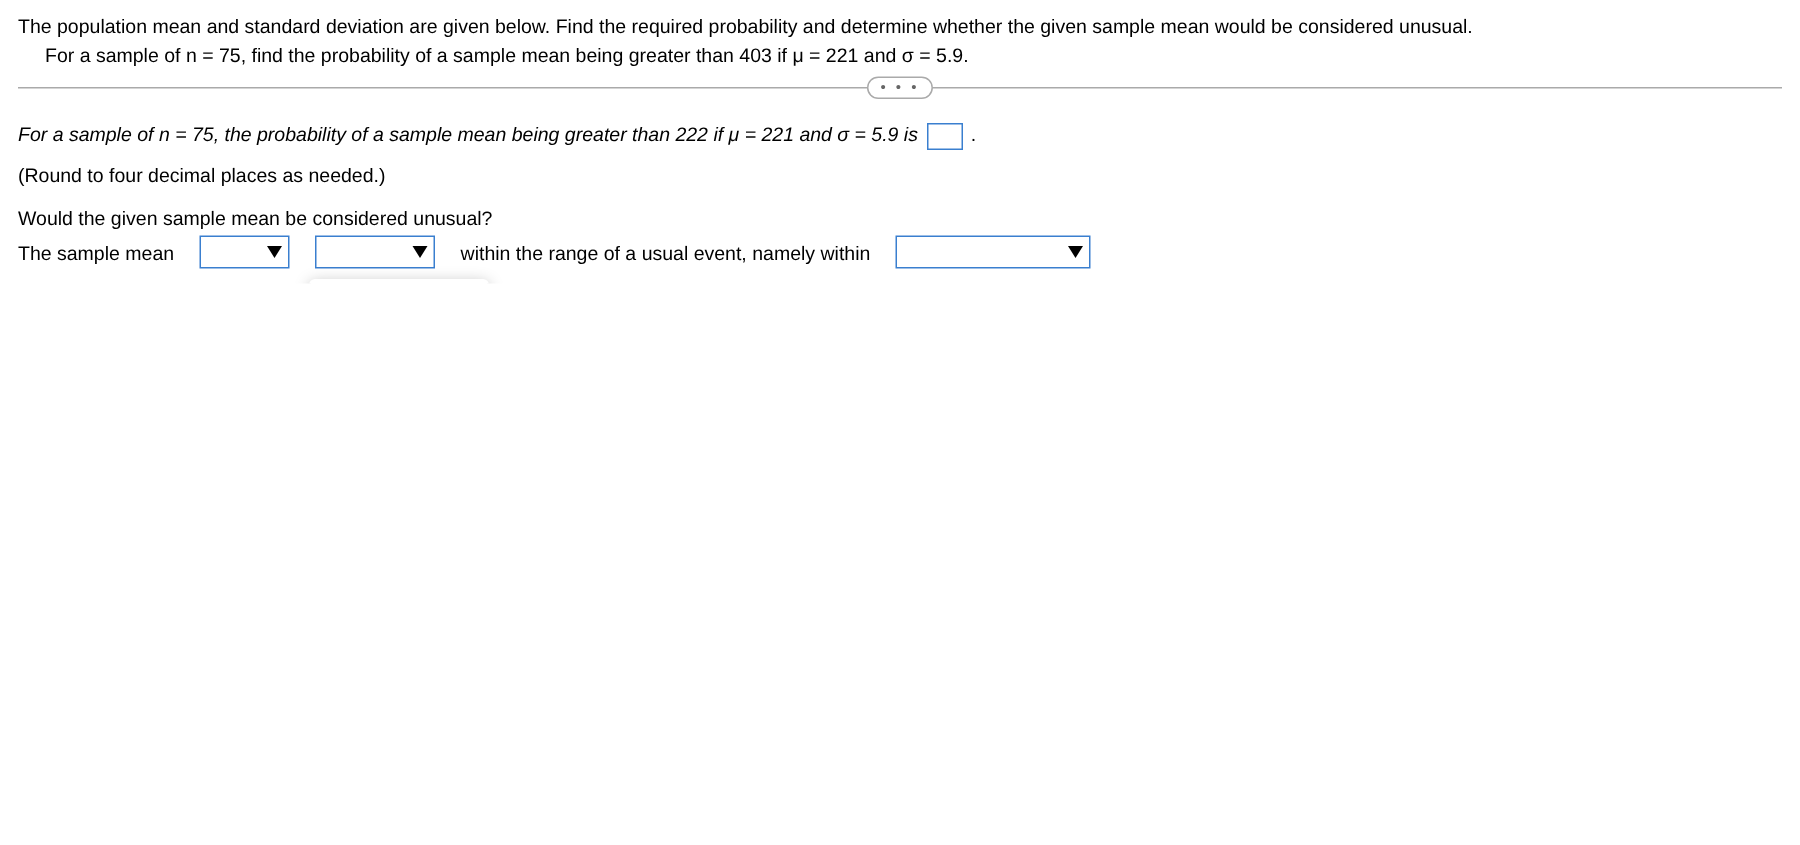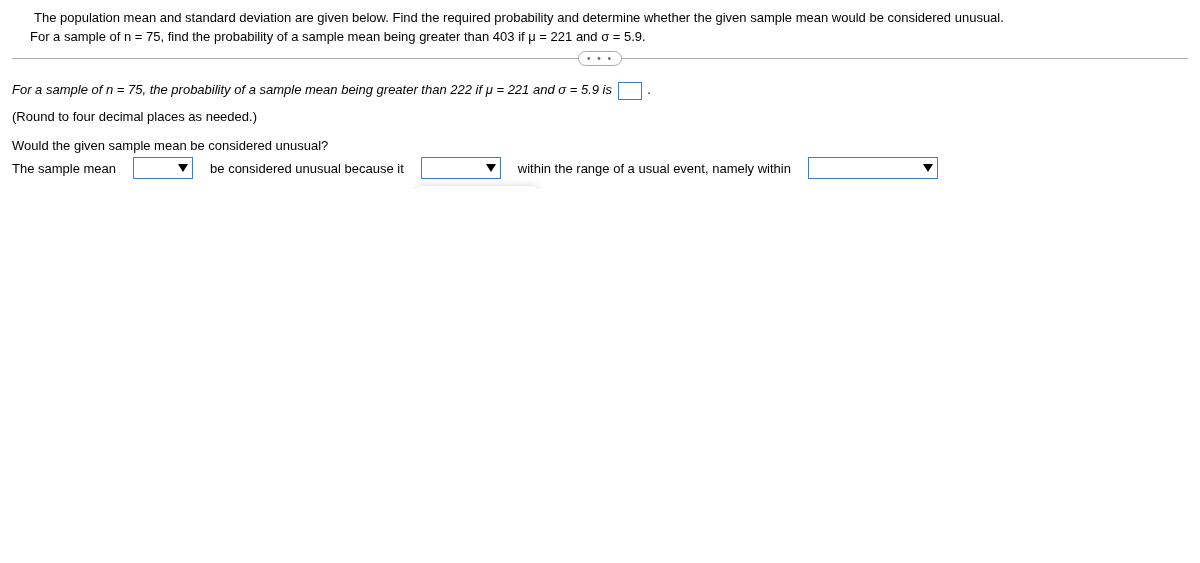--- a/index.html
+++ b/index.html
@@ -10,21 +10,20 @@
     body {
       font-family: Arial, Helvetica, sans-serif;
       font-size: 13px;
       color: #000;
       background: #fff;
       padding: 10px 12px;
       width: 1200px;
     }
     .question-top {
       margin-bottom: 4px;
-      margin-left: 22px;
     }
     .question-sub {
       margin-left: 18px;
       margin-bottom: 14px;
     }
     .divider {
       position: relative;
       border-top: 1px solid #aaa;
       margin: 10px 0 18px 0;
       height: 1px;
@@ -143,21 +142,20 @@
 </div>
 <div class="note">(Round to four decimal places as needed.)</div>
 
 <div class="question-mid">Would the given sample mean be considered unusual?</div>
 
 <div class="fill-line">
   <span>The sample mean</span>
   <span class="dropdown-box small">
     <span class="triangle"></span>
   </span>
-  <span>be considered unusual because it</span>
   <span class="dropdown-box medium">
     <span class="triangle"></span>
     <div class="dropdown-menu">
       <div class="dropdown-item selected blank"> </div>
       <div class="dropdown-item">does not lie</div>
       <div class="dropdown-item">lies</div>
     </div>
   </span>
   <span>within the range of a usual event, namely within</span>
   <span class="dropdown-box large">

